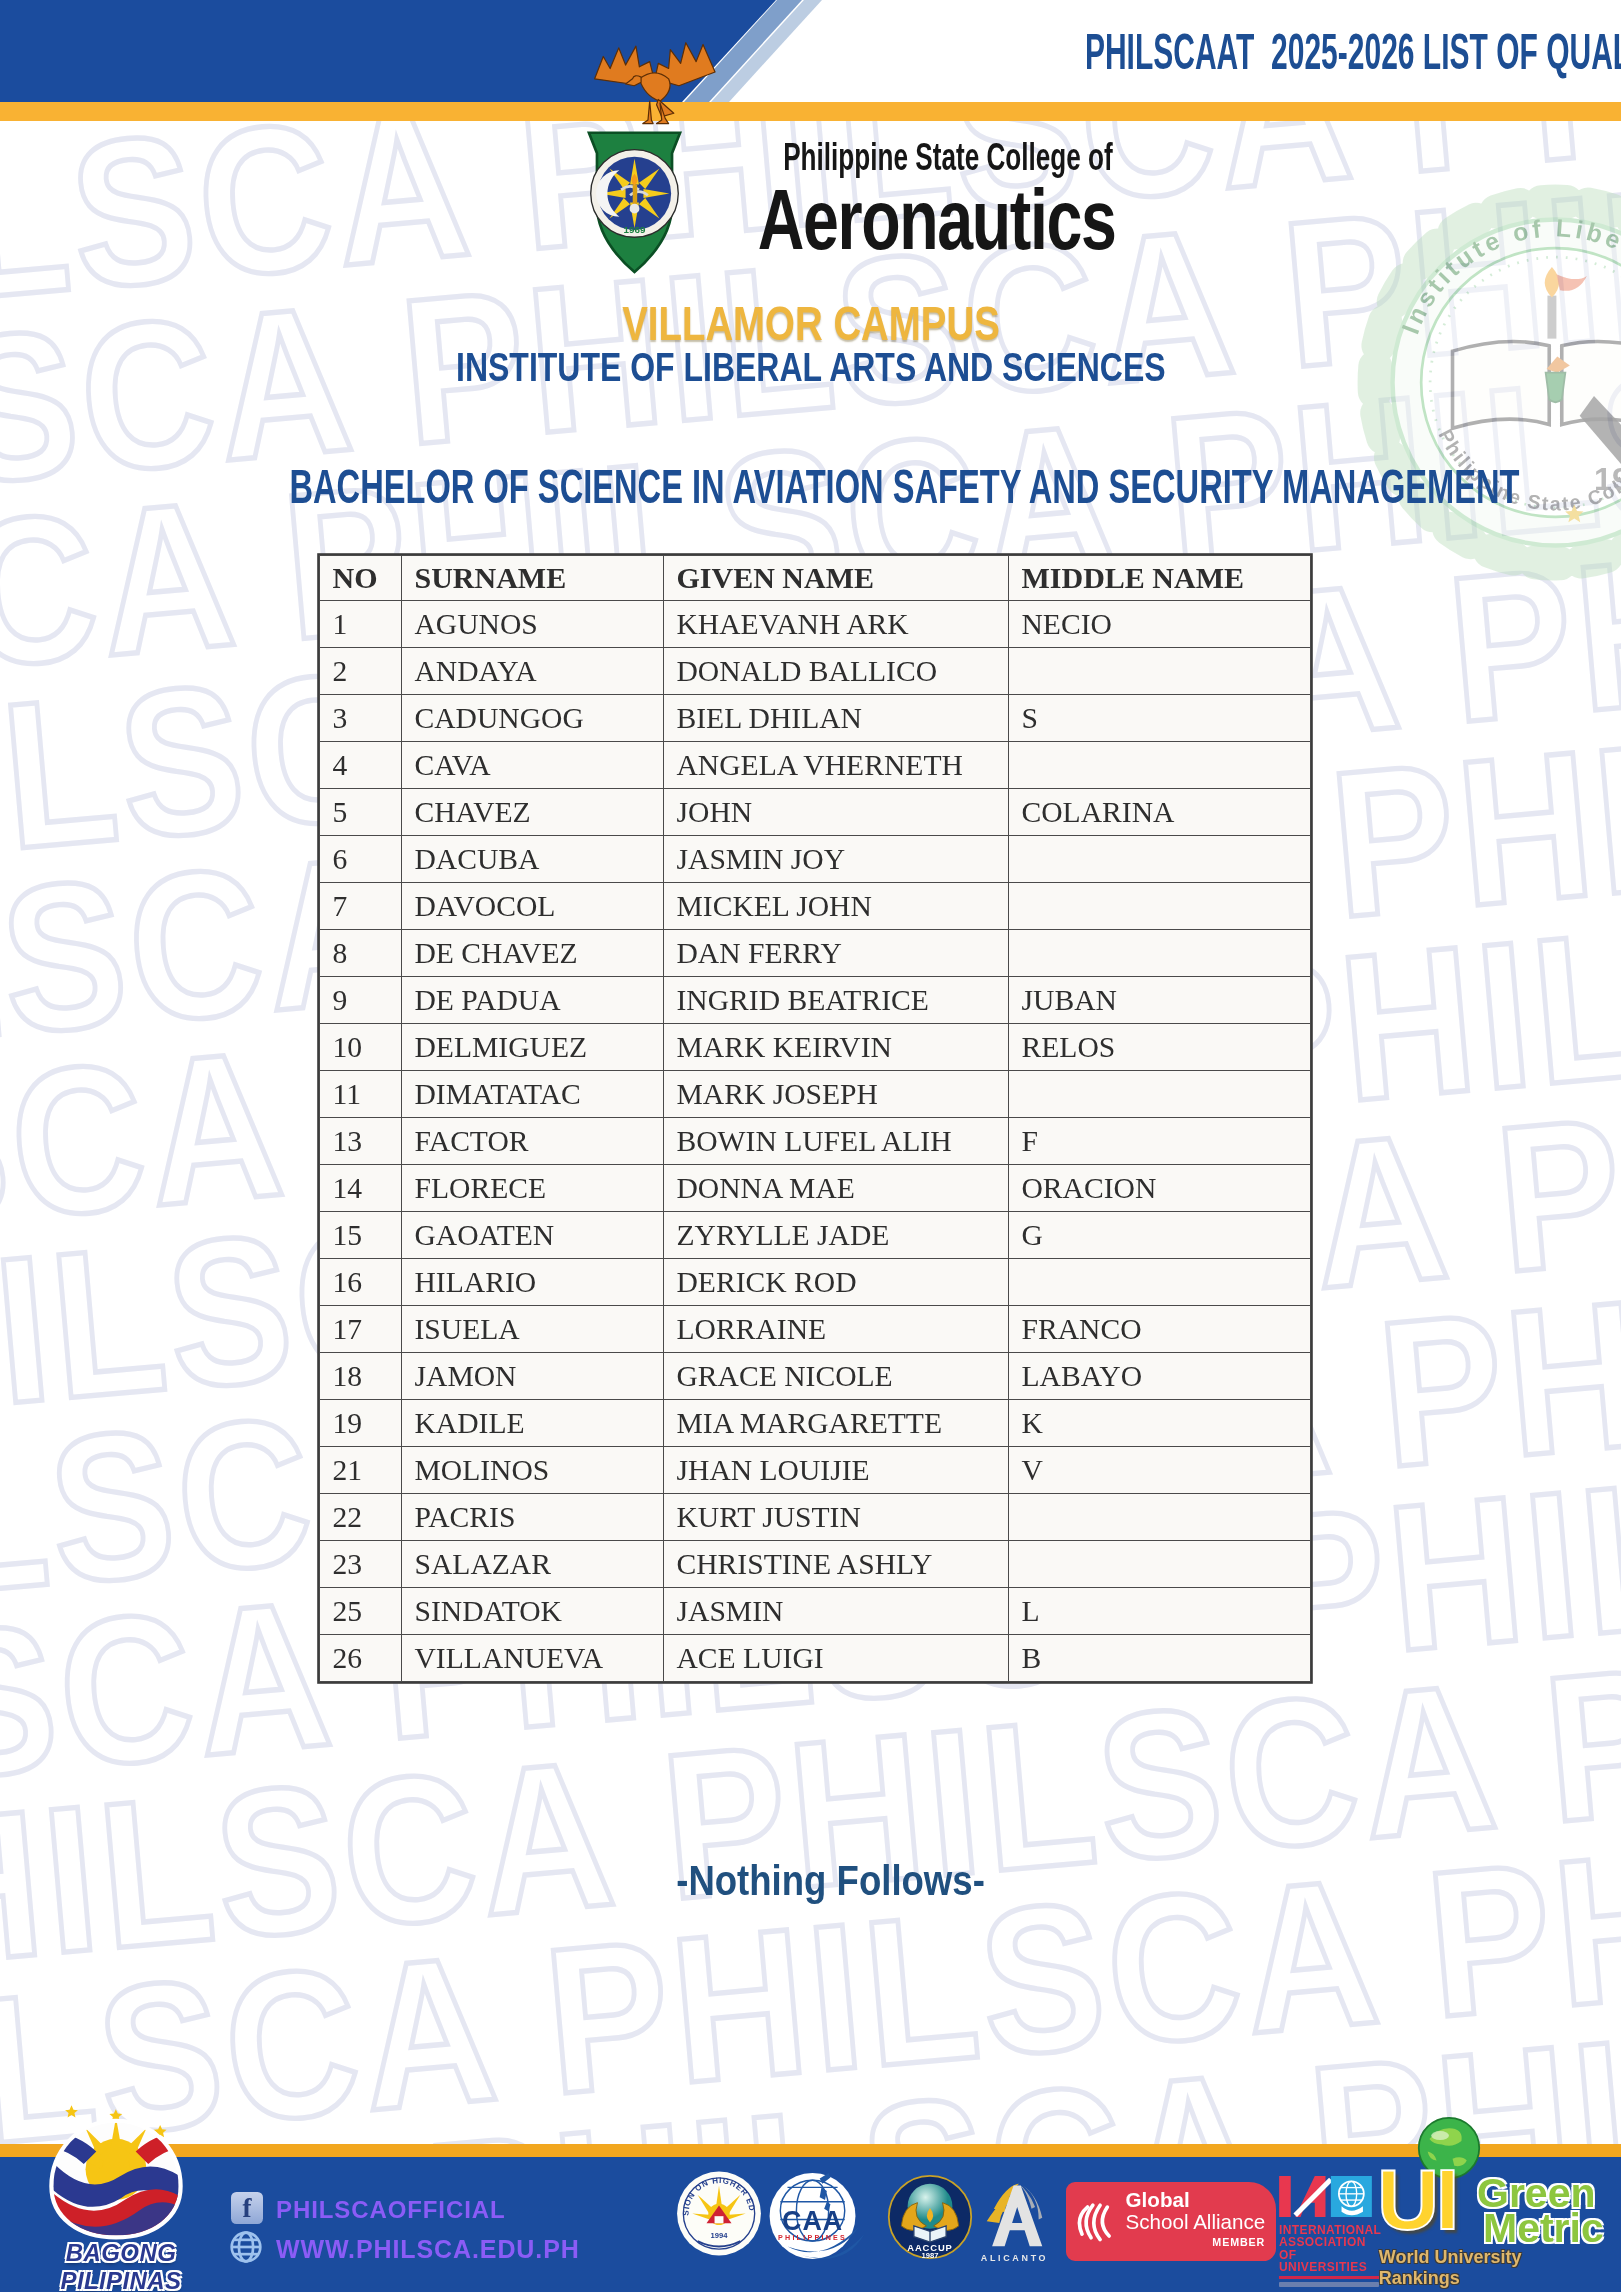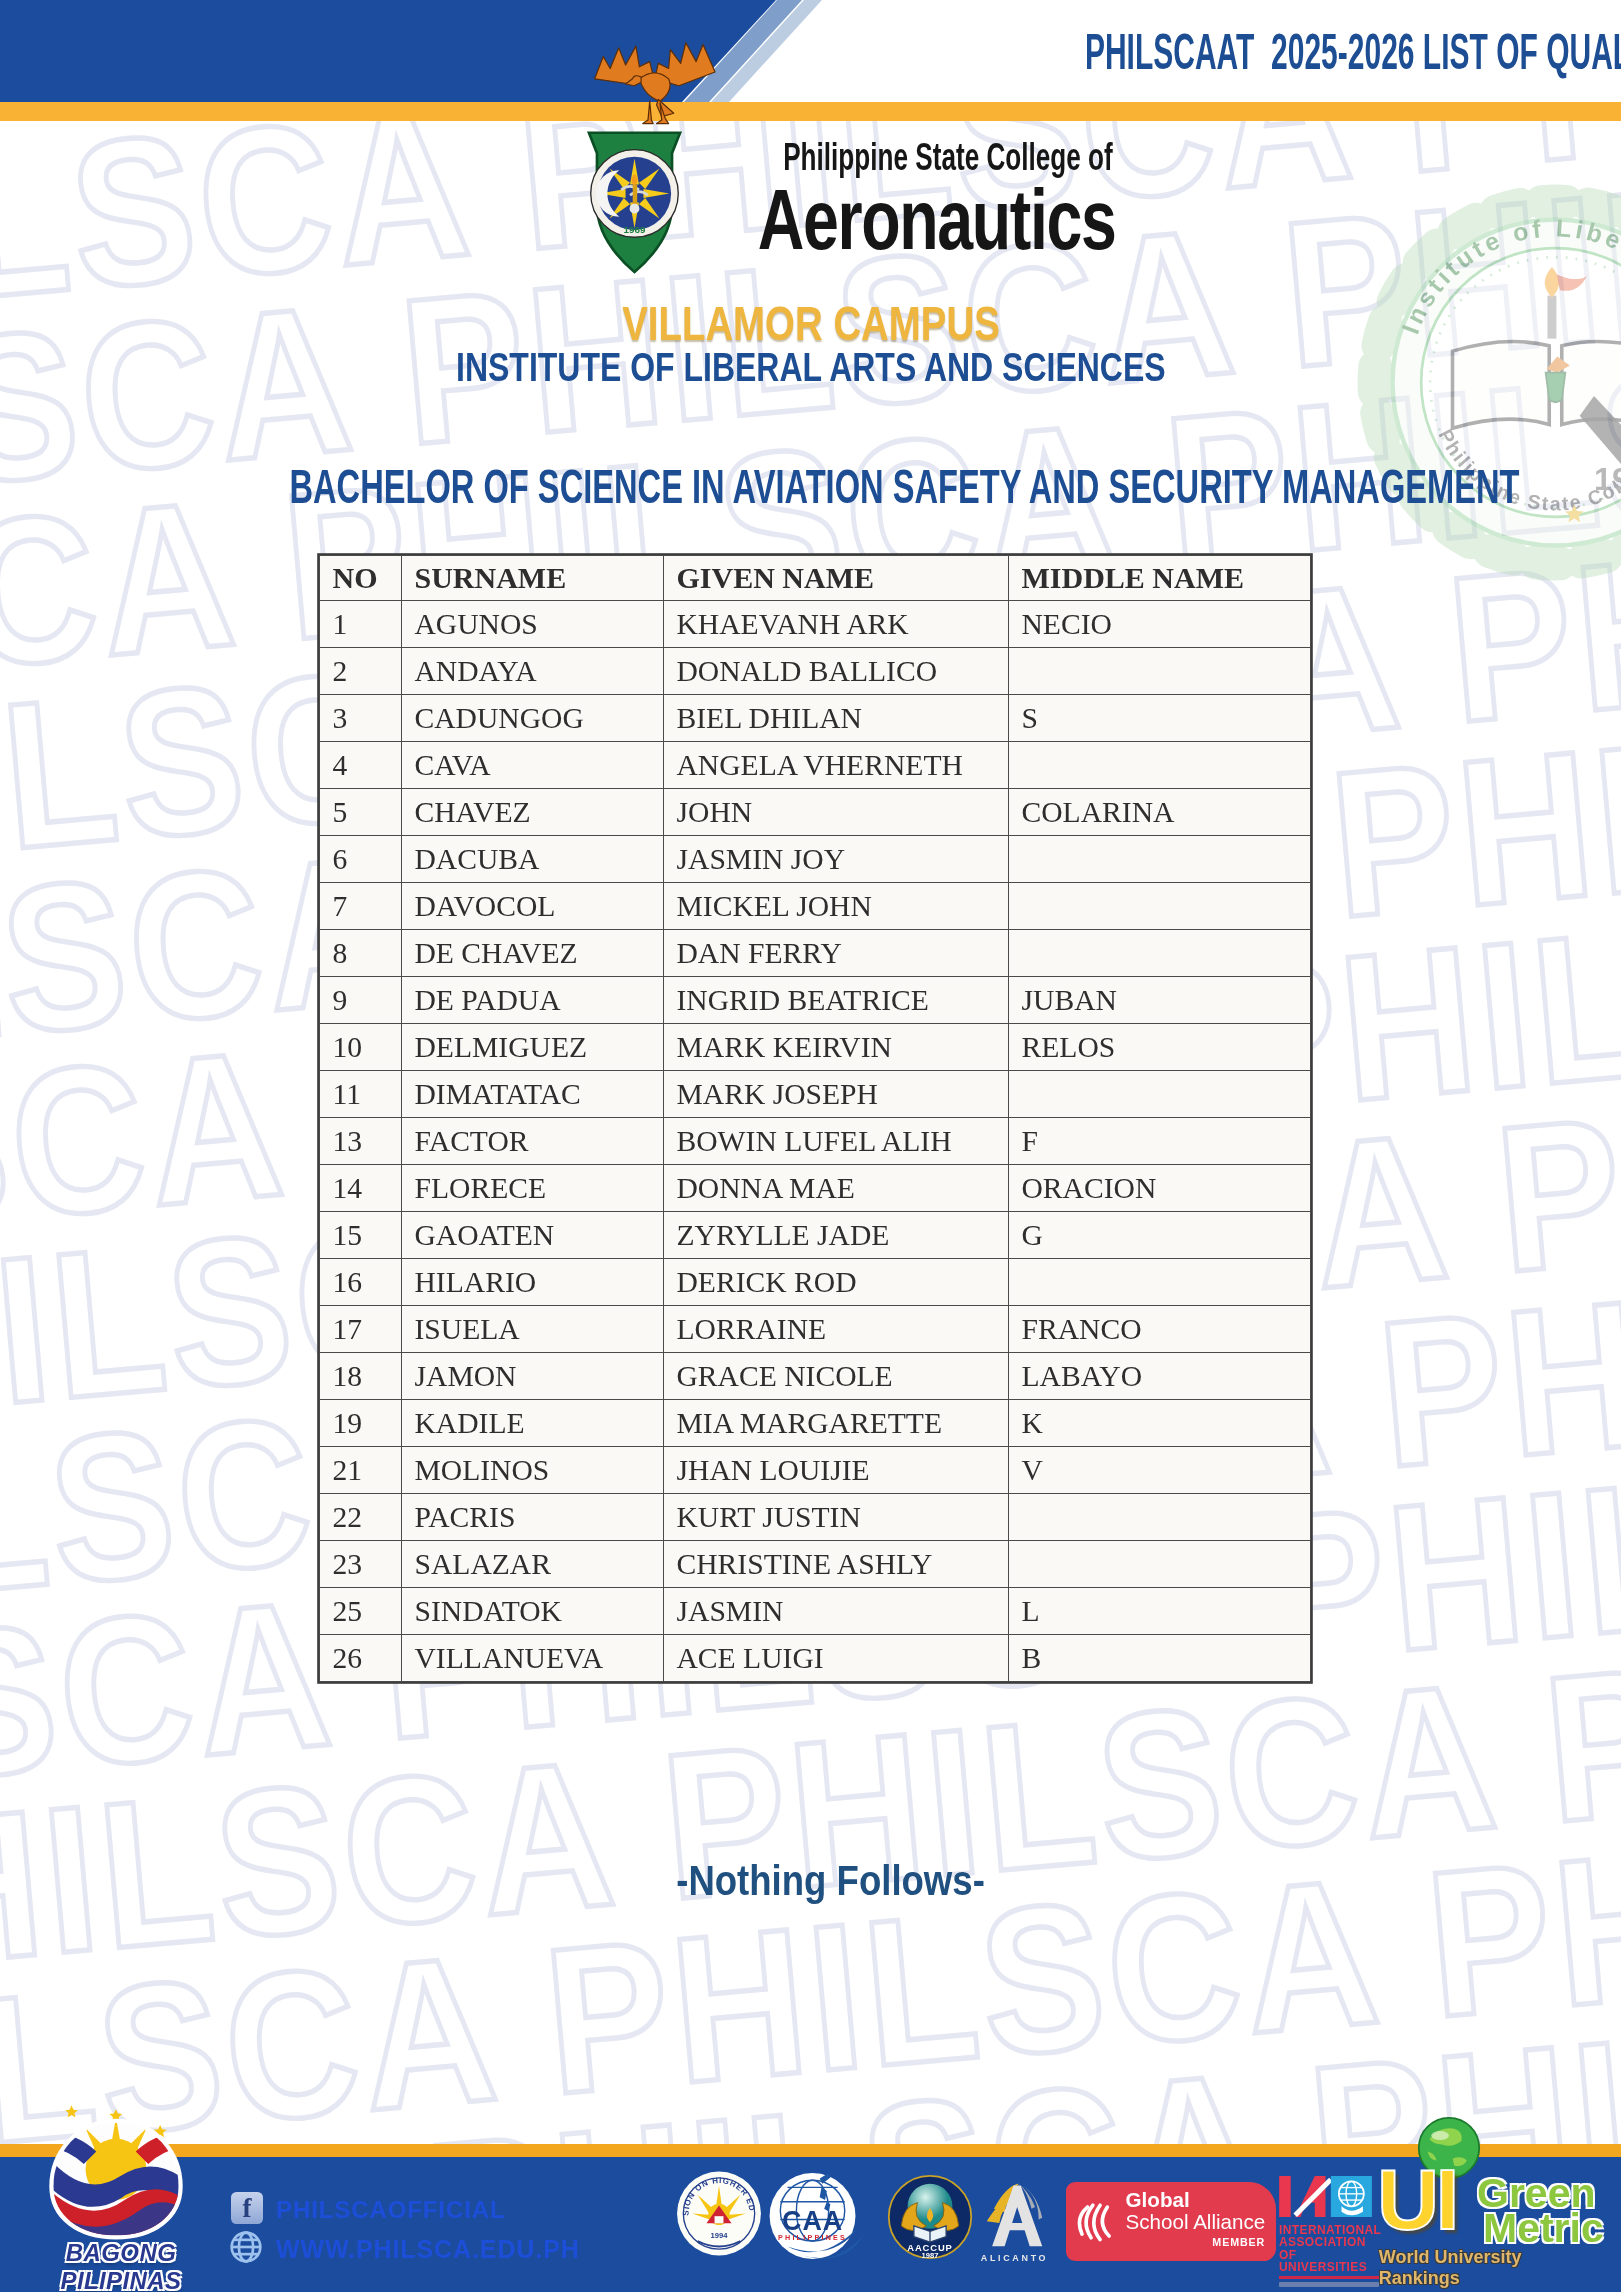--- a/index.html
+++ b/index.html
@@ -64,21 +64,21 @@
   .footer-yellow{position:absolute;left:0;top:2144px;width:1621px;height:12.5px;background:var(--footer-yellow);z-index:3;}
   .footer-blue{position:absolute;left:0;top:2157px;width:1621px;height:136px;background:var(--banner-blue);z-index:3;}
   .bp-logo{position:absolute;left:39px;top:2101px;width:154px;height:142px;z-index:5;}
   .bp-label{position:absolute;left:18px;top:2239px;width:206px;text-align:center;z-index:5;
     font-size:24px;font-weight:800;font-style:italic;color:#2a3990;letter-spacing:0.4px;
     text-shadow:-1.8px -1.8px 0 #fff,1.8px -1.8px 0 #fff,-1.8px 1.8px 0 #fff,1.8px 1.8px 0 #fff,0 2.7px 3.6px rgba(0,0,0,.4);}
   .fb-icon{position:absolute;left:231px;top:2192px;width:32px;height:32px;z-index:5;border-radius:5.4px;
     background:linear-gradient(#c6d2ec,#8fa7d6);color:#27407e;font-weight:800;font-size:27px;
     font-family:"Liberation Serif",serif;text-align:center;line-height:32px;}
   .web-icon{position:absolute;left:229px;top:2230px;width:34px;height:34px;z-index:5;}
-  .soc-label{position:absolute;z-index:5;color:#1d4ed8;font-weight:700;letter-spacing:0.9px;}
+  .soc-label{position:absolute;z-index:5;color:#8b5cf6;font-weight:700;letter-spacing:0.9px;}
   .fb-label{left:276px;top:2196px;font-size:24px;}
   .web-label{left:276px;top:2235px;font-size:25px;}
   .flogo{position:absolute;z-index:5;}
 
   .gsa-box{position:absolute;left:1066px;top:2182px;width:210px;height:79px;z-index:5;
     background:#e23b4e;border-radius:9px 27px 12.5px 9px;display:flex;align-items:center;padding:0 9px 0 7.2px;}
   .gsa-text{color:#fff;line-height:21.5px;margin-left:5.4px;}
   .gsa-l1{font-size:20.6px;font-weight:800;}
   .gsa-l2{font-size:20.6px;font-weight:400;}
   .gsa-member{font-size:10.7px;font-weight:800;text-align:right;letter-spacing:0.9px;}

